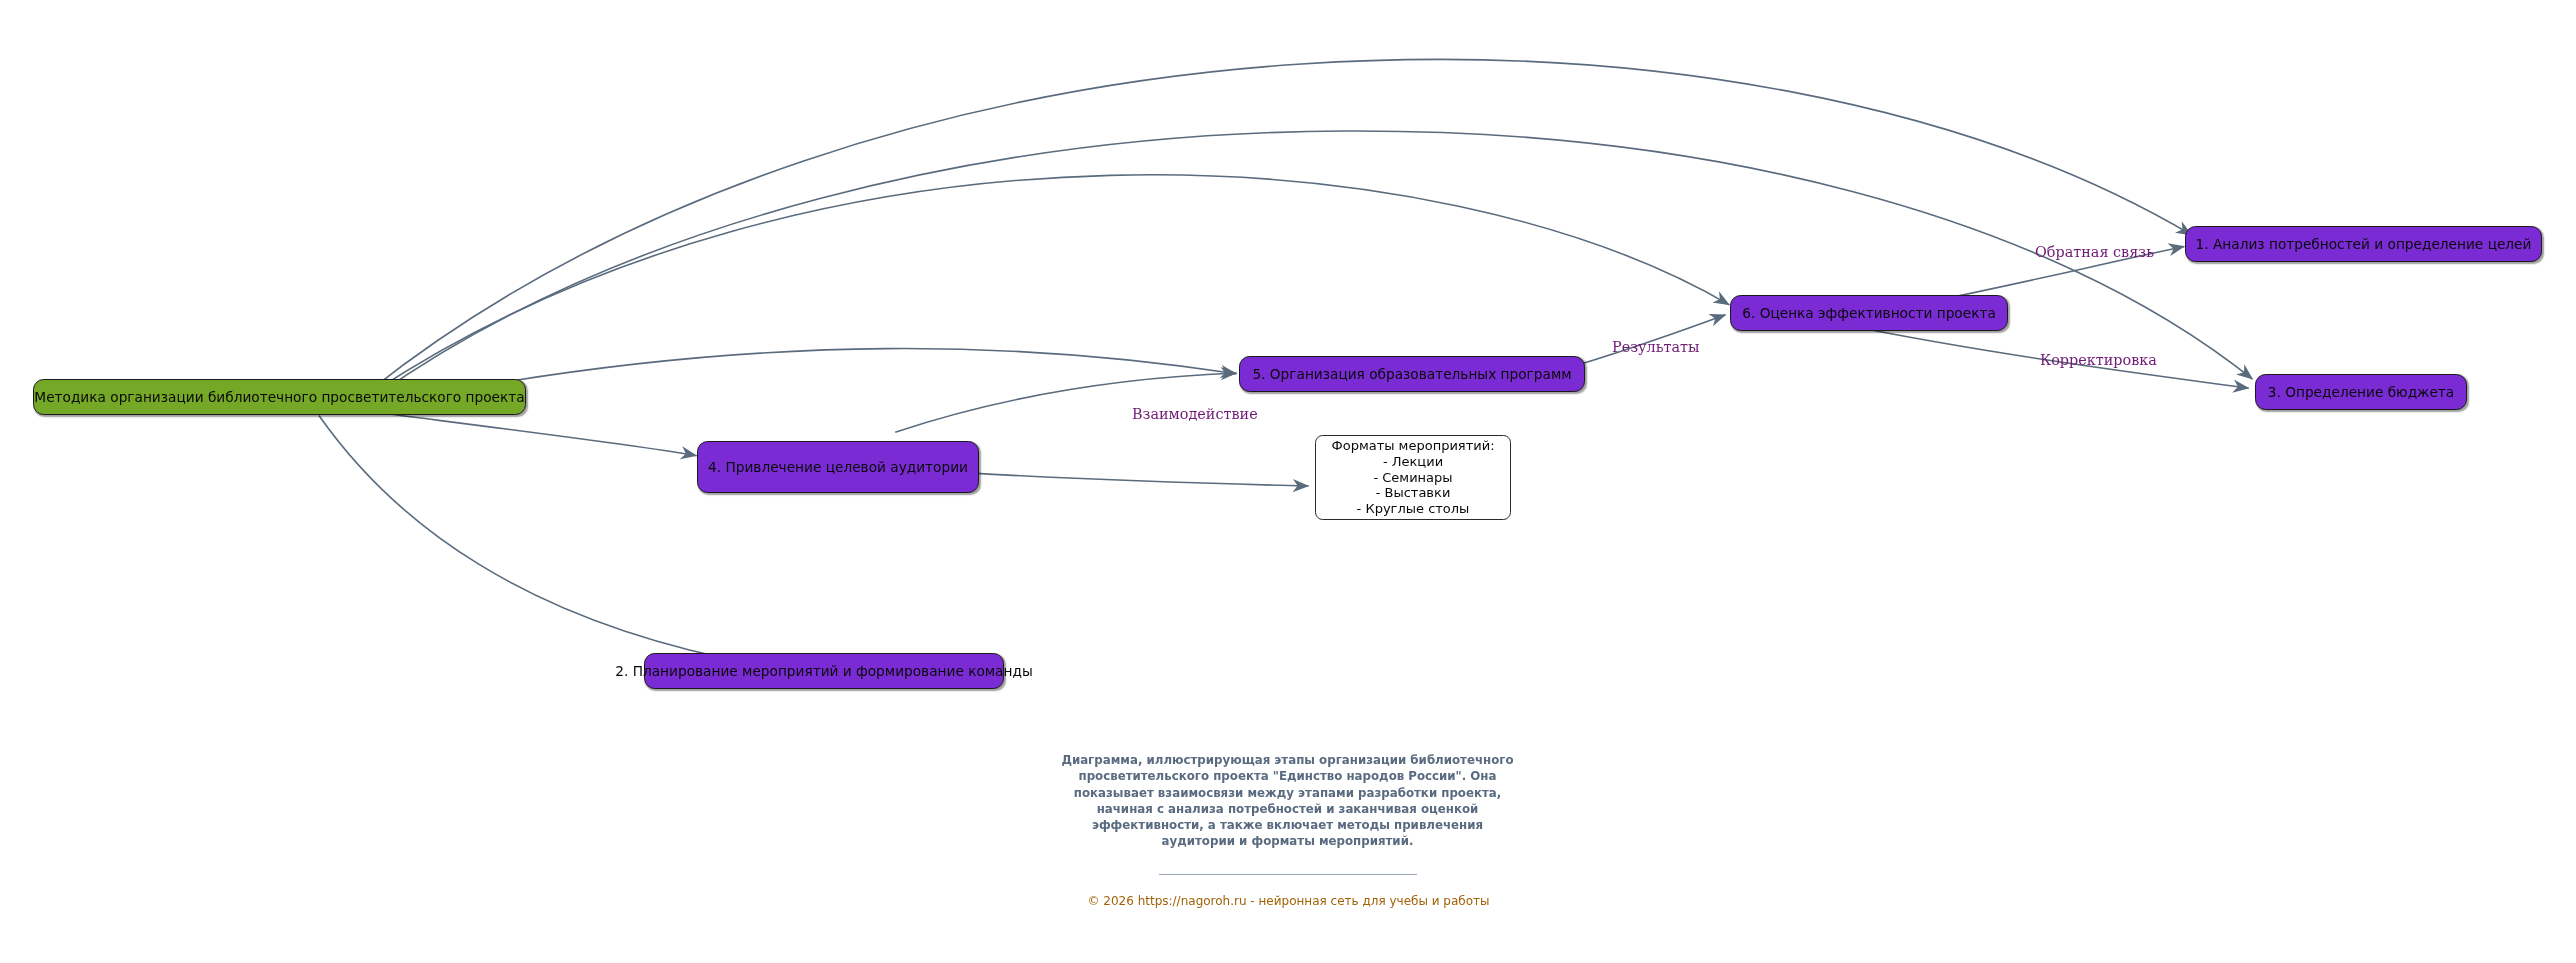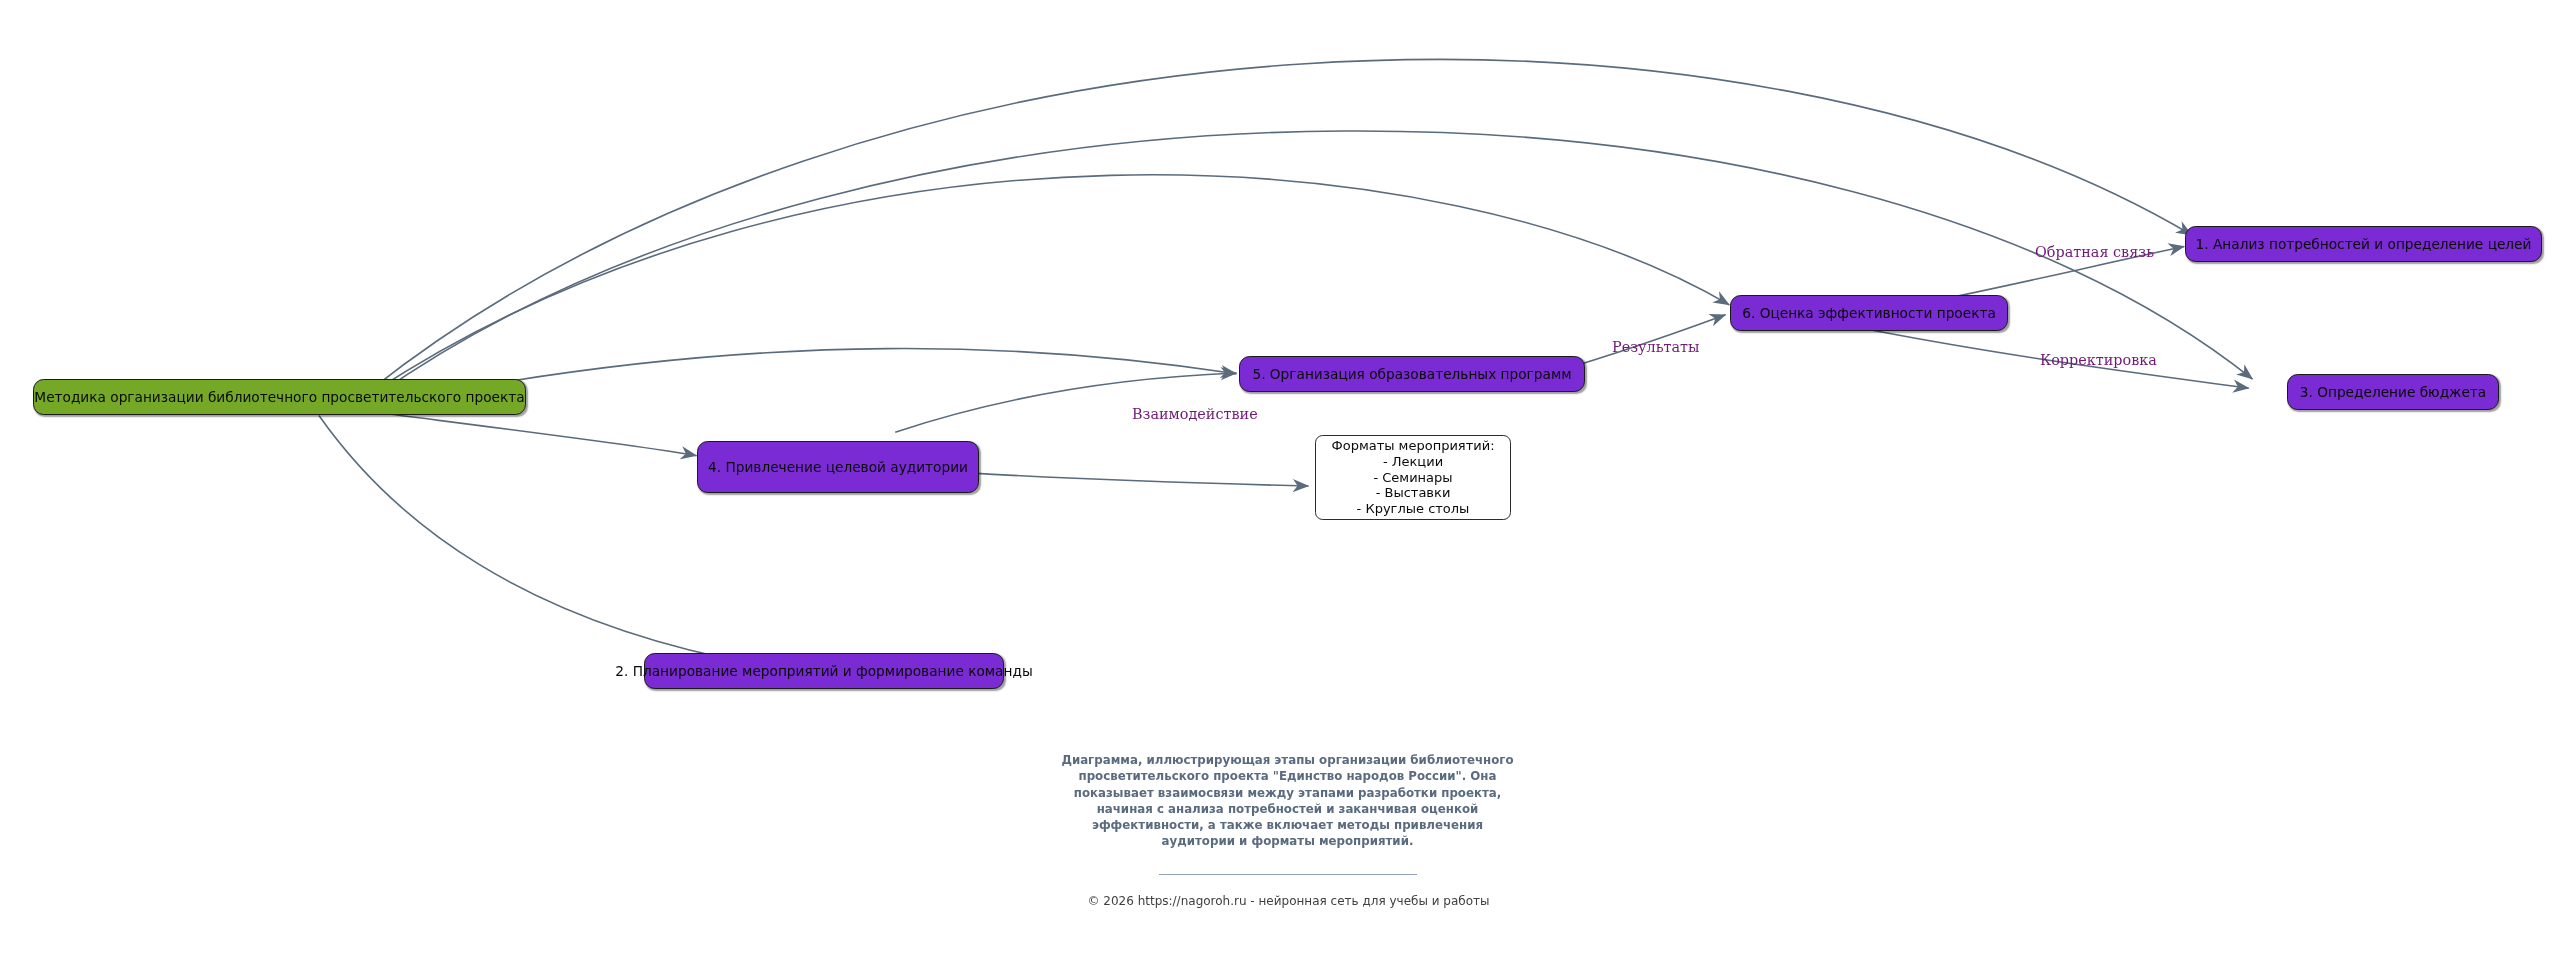--- a/index.html
+++ b/index.html
@@ -81,21 +81,21 @@
     border-top: 1.1px solid #93a2b4;
   }
   #footer-text {
     position: absolute;
     left: 909px;
     top: 894px;
     width: 759px;
     text-align: center;
     font-family: "DejaVu Sans", sans-serif;
     font-size: 12px;
-    color: #404040;
+    color: #a16207;
     white-space: nowrap;
   }
 </style>
 </head>
 <body>
 
 <svg id="diagram-canvas" viewBox="0 0 3396 1270" xmlns="http://www.w3.org/2000/svg">
   <defs>
     <marker id="arrow" viewBox="0 0 12 10" refX="11" refY="5" markerWidth="11" markerHeight="9" orient="auto-start-reverse">
       <path d="M0,0.4 L11.5,5 L0,9.6 L3.4,5 Z" fill="#5a6b7d"></path>
@@ -121,21 +121,21 @@
 </div>
 
 <div class="node node-step" style="left:2185px; top:226px; width:357px; height:36px;">
   <span>1. Анализ потребностей и определение целей</span>
 </div>
 
 <div class="node node-step" style="left:644px; top:653px; width:360px; height:36px;">
   <span>2. Планирование мероприятий и формирование команды</span>
 </div>
 
-<div class="node node-step" style="left:2255px; top:374px; width:212px; height:36px;margin-left:32px;">
+<div class="node node-step" style="left:2255px; top:374px; width:212px; height:36px;">
   <span>3. Определение бюджета</span>
 </div>
 
 <div class="node node-step" style="left:697px; top:441px; width:282px; height:52px;">
   <span>4. Привлечение целевой аудитории</span>
 </div>
 
 <div class="node node-step" style="left:1239px; top:356px; width:346px; height:36px;">
   <span>5. Организация образовательных программ</span>
 </div>

